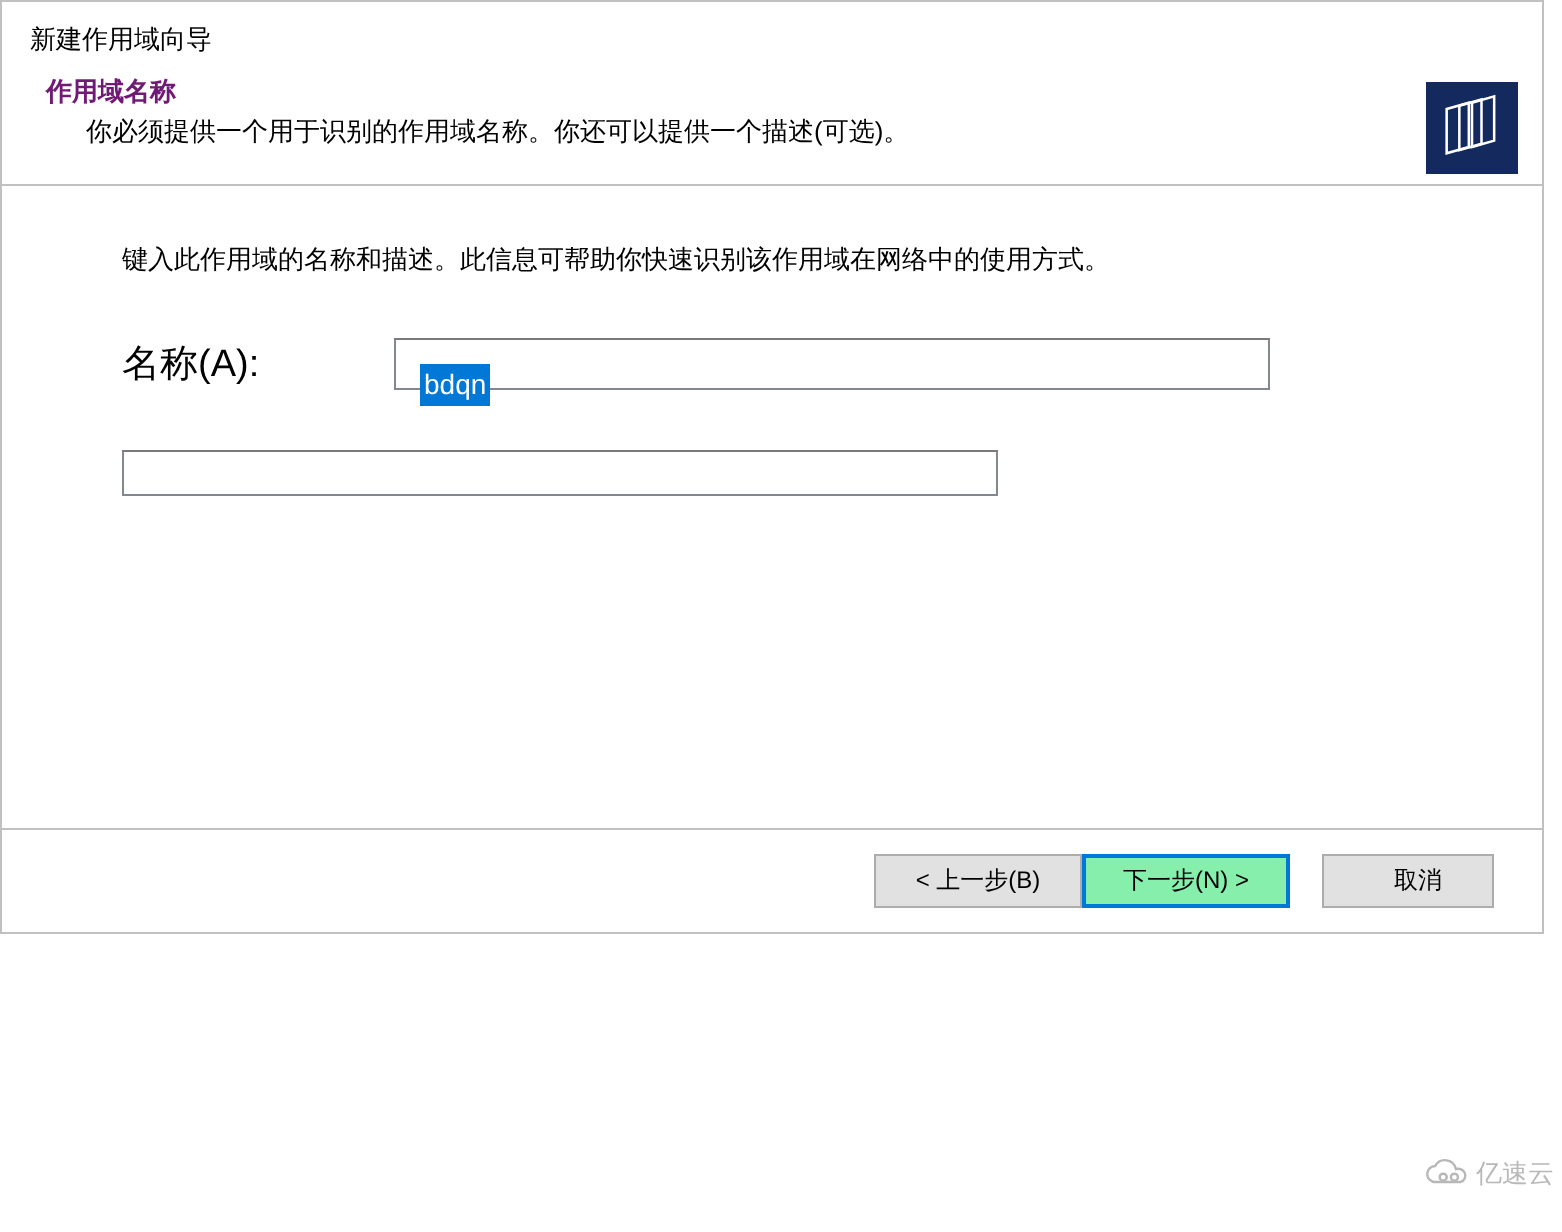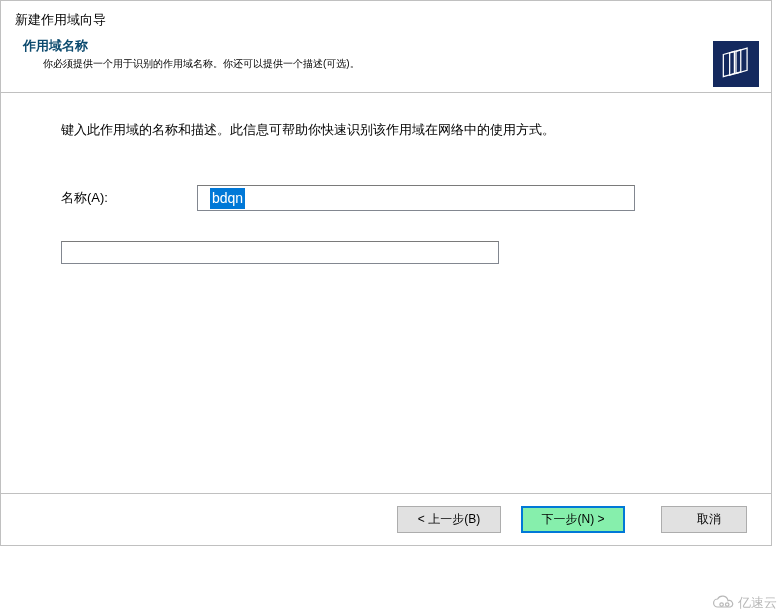--- a/index.html
+++ b/index.html
@@ -11,21 +11,21 @@
       font-family: "Microsoft YaHei", "Segoe UI", Tahoma, sans-serif;
       font-size: 12px;
       background: #ffffff;
       width: 781px;
       height: 616px;
       position: relative;
       overflow: hidden;
     }
     .dialog {
       width: 772px;
-      height: 546px;
+      height: 467px;
       border: 1px solid #c0c0c0;
       position: relative;
       background: #ffffff;
       display: flex;
       flex-direction: column;
     }
     .header {
       background: #ffffff;
       padding: 10px 14px 12px 14px;
       position: relative;
@@ -33,26 +33,26 @@
       min-height: 92px;
     }
     .header-title {
       font-size: 13px;
       margin-bottom: 4px;
       color: #000;
     }
     .header-subtitle-bold {
       font-weight: bold;
       font-size: 13px;
-      color: #0c4a6e;
+      color: #701a75;
       margin-left: 8px;
       margin-top: 8px;
     }
     .header-desc {
-      font-size: 10px;
+      font-size: 13px;
       color: #000;
       margin-left: 28px;
       margin-top: 2px;
     }
     .header-icon {
       position: absolute;
       right: 12px;
       top: 40px;
       width: 46px;
       height: 46px;
@@ -66,63 +66,63 @@
       height: 38px;
     }
     .content {
       flex: 1;
       padding: 28px 24px 10px 60px;
       background: #ffffff;
     }
     .intro-text {
       font-size: 13px;
       color: #000;
-      margin-bottom: 46px;
+      margin-bottom: 30px;
     }
     .field-row {
       display: flex;
       align-items: center;
       margin-bottom: 30px;
     }
     .field-label {
       width: 136px;
-      font-size: 13px;
+      font-size: 19px;
       color: #000;
     }
     .field-input {
       flex: 0 0 438px;
       height: 23px;
       border: 1px solid #828790;
       border-top-color: #7a7a7a;
       padding: 0 4px;
       font-family: inherit;
       font-size: 13px;
       outline: none;
       background: #ffffff;
     }
     .field-input.has-selection {
       padding: 12px;
       display: flex;
-      align-items: center;
+      align-items: flex-start;
     }
     .selected-text {
       background: #0078d7;
       color: #ffffff;
       padding: 1px 2px;
       font-size: 14px;
       line-height: 19px;
       height: 21px;
       display: inline-block;
     }
     .footer {
       border-top: 1px solid #c0c0c0;
       padding: 12px 24px;
       display: flex;
       justify-content: flex-end;
-      gap: 20px;
+      gap: 0;
       background: #ffffff;
     }
     .btn {
       min-width: 104px;
       height: 27px;
       border: 1px solid #adadad;
       background: #e1e1e1;
       font-family: inherit;
       font-size: 12px;
       cursor: pointer;
@@ -134,21 +134,21 @@
       background: #86efac;
     }
     .btn-cancel {
       margin-left: 16px;
       min-width: 86px;
       padding-left: 20px;
     }
     .watermark {
       position: absolute;
       right: 4px;
-      bottom: 4px;
+      bottom: 20px;
       font-size: 13px;
       color: #b8b8b8;
       display: flex;
       align-items: center;
       gap: 2px;
       font-weight: 500;
     }
     .watermark-icon {
       width: 24px;
       height: 16px;

